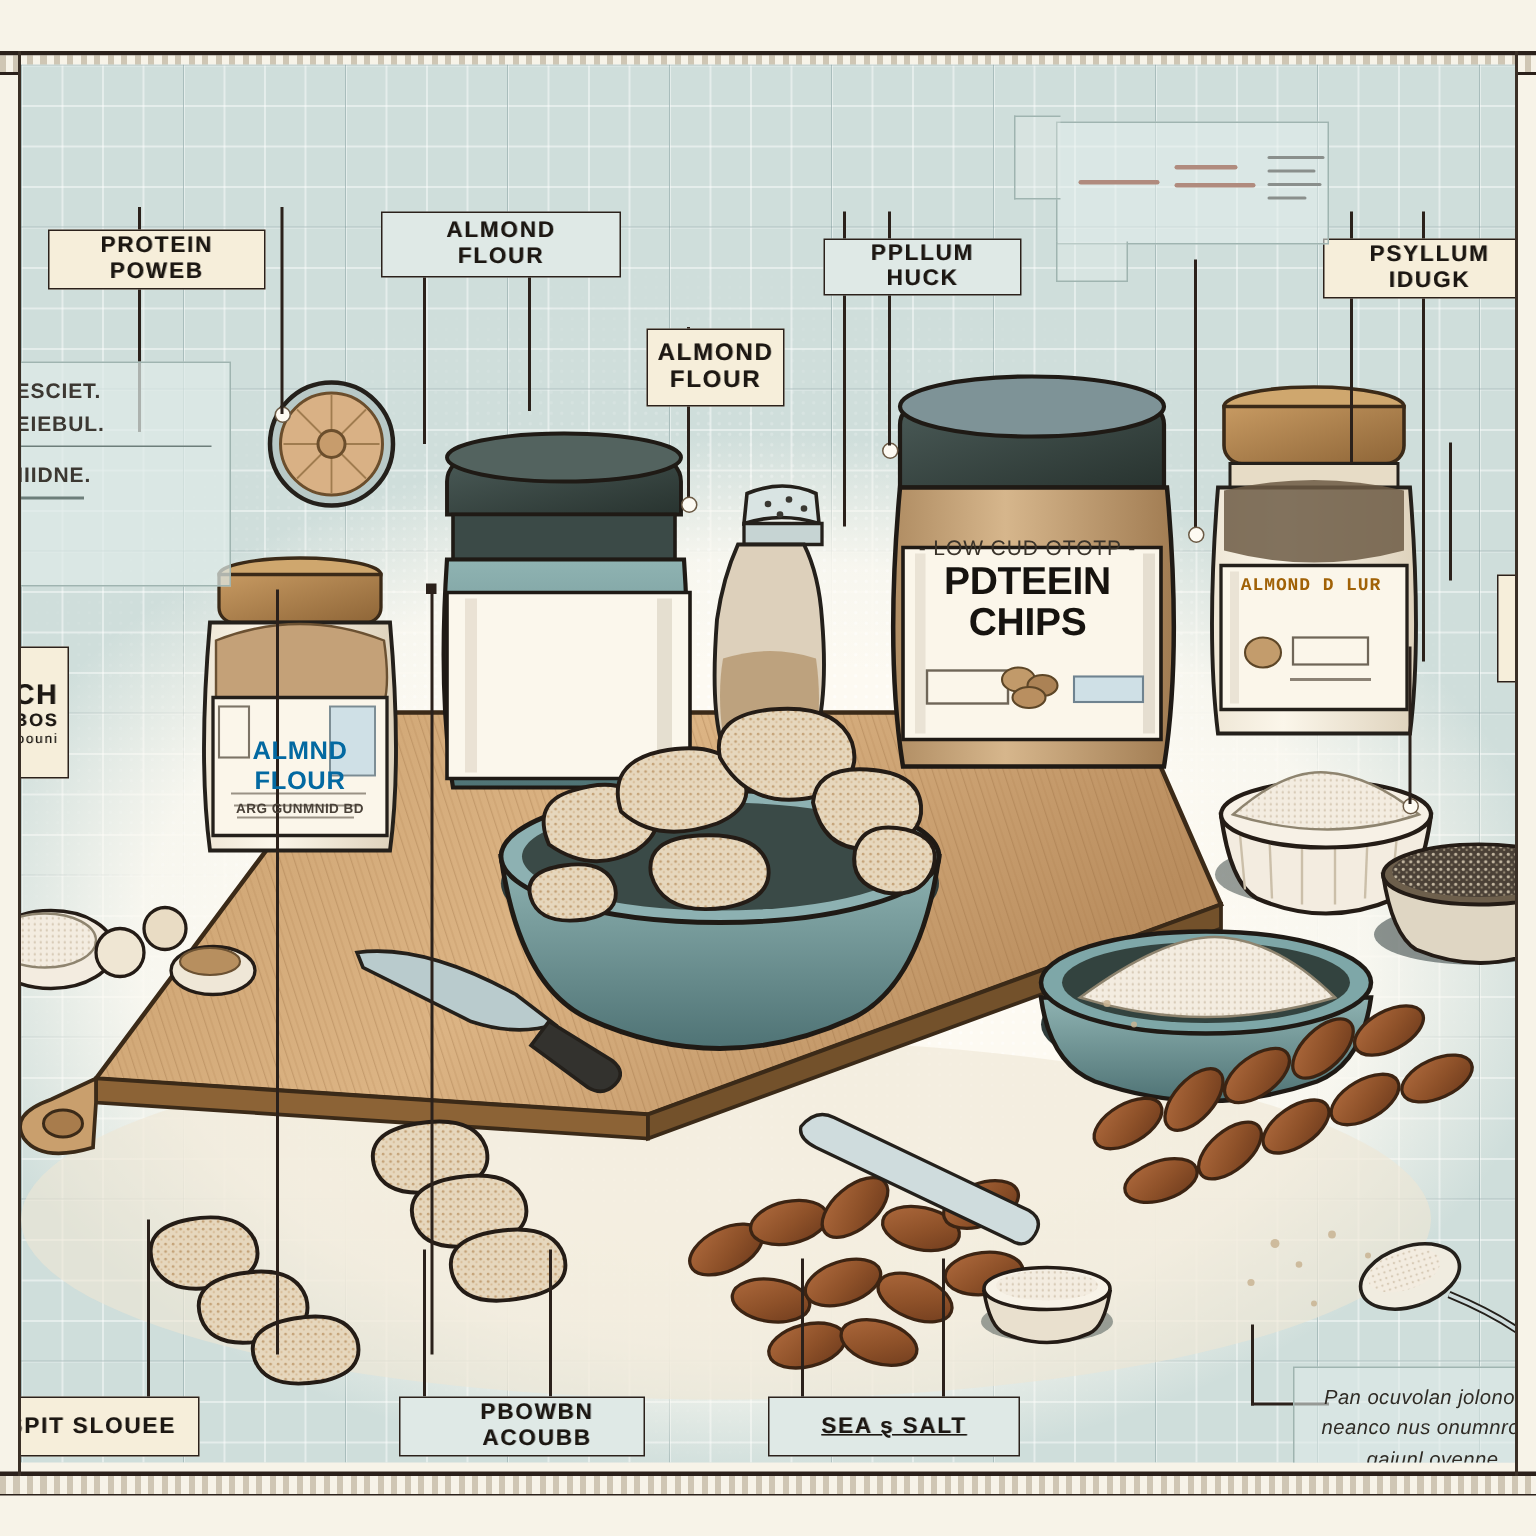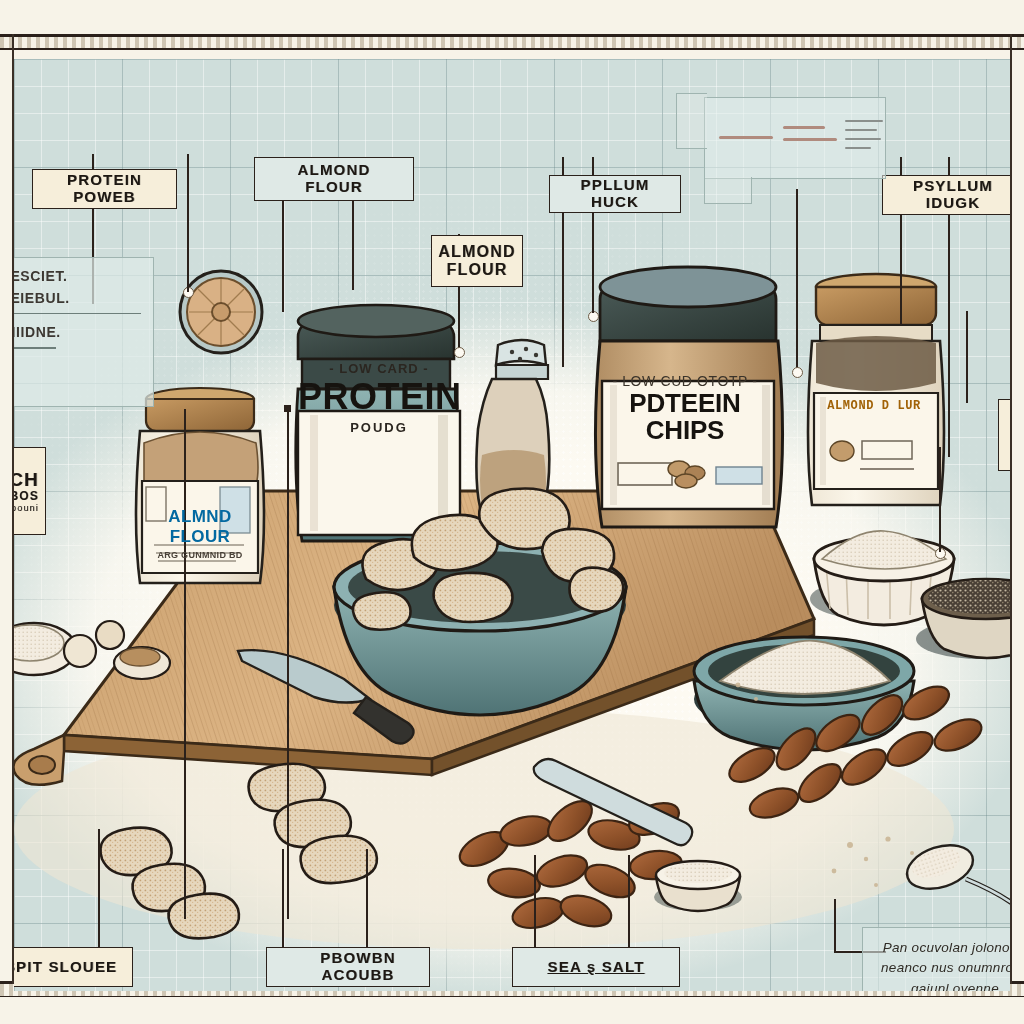--- a/index.html
+++ b/index.html
@@ -19,21 +19,21 @@
   .frame-dash{position:absolute;left:0;width:1024px;height:12px;
     background:repeating-linear-gradient(90deg,#cfc6b4 0 4px,#f7f3e8 4px 9px);}
   .frame-dash.t{top:37px;}
   .frame-dash.b{top:984px;}
   .frame-side{position:absolute;top:34px;height:950px;width:2px;background:#3a2f26;}
   .frame-side.l{left:12px;}
   .frame-side.r{left:1010px;}
 
   
   #canvas{
-    position:absolute;left:14px;top:59px;width:996px;height:932px;
+    position:absolute;left:14px;top:43px;width:996px;height:932px;
     background:#cfdedb;
     overflow:hidden;
   }
   .grid-minor,.grid-major{position:absolute;inset:0;}
   .grid-minor{
     background-image:
       linear-gradient(to right,rgba(255,255,255,.45) 1px,transparent 1px),
       linear-gradient(to bottom,rgba(255,255,255,.45) 1px,transparent 1px);
     background-size:27px 27px;
   }
@@ -473,25 +473,20 @@
     </div>
     <div class="ghost" style="left:662px;top:34px;width:30px;height:54px;border-right:none;background:rgba(228,238,236,.35);"></div>
     <div class="ghost" style="left:690px;top:118px;width:46px;height:26px;border-top:none;background:rgba(228,238,236,.4);"></div>
 
     <div class="caption" style="left:848px;top:868px;width:190px;height:84px;">
       <div>Pan ocuvolan jolonoiluc</div>
       <div>neanco nus onumnrona,</div>
       <div>gajunl ovenne.</div>
     </div>
 
-    <div class="obj" style="left:284px;top:302px;width:162px;text-align:center;">
-      <div style="font-size:13px;font-weight:700;letter-spacing:1px;color:#2b2620;">- LOW CARD -</div>
-      <div style="font-size:36px;font-weight:800;letter-spacing:.5px;color:#16130f;line-height:1.05;margin-top:2px;">PROTEIN</div>
-      <div style="font-size:13px;font-weight:700;letter-spacing:2px;color:#2b2620;margin-top:4px;">POUDG</div>
-    </div>
 
     <div class="obj" style="left:580px;top:314px;width:182px;text-align:center;">
       <div style="font-size:14px;font-weight:400;letter-spacing:.6px;color:#3a332a;">- LOW CUD OTOTP -</div>
       <div style="font-size:26px;font-weight:800;letter-spacing:-.2px;color:#16130f;line-height:1.05;margin-top:1px;">PDTEEIN CHIPS</div>
     </div>
 
     <div class="obj" style="left:796px;top:340px;width:128px;text-align:center;">
       <div style="font-size:12px;font-weight:800;letter-spacing:.6px;color:#a16207;font-family:Liberation Mono, monospace;">ALMOND D LUR</div>
     </div>
 

